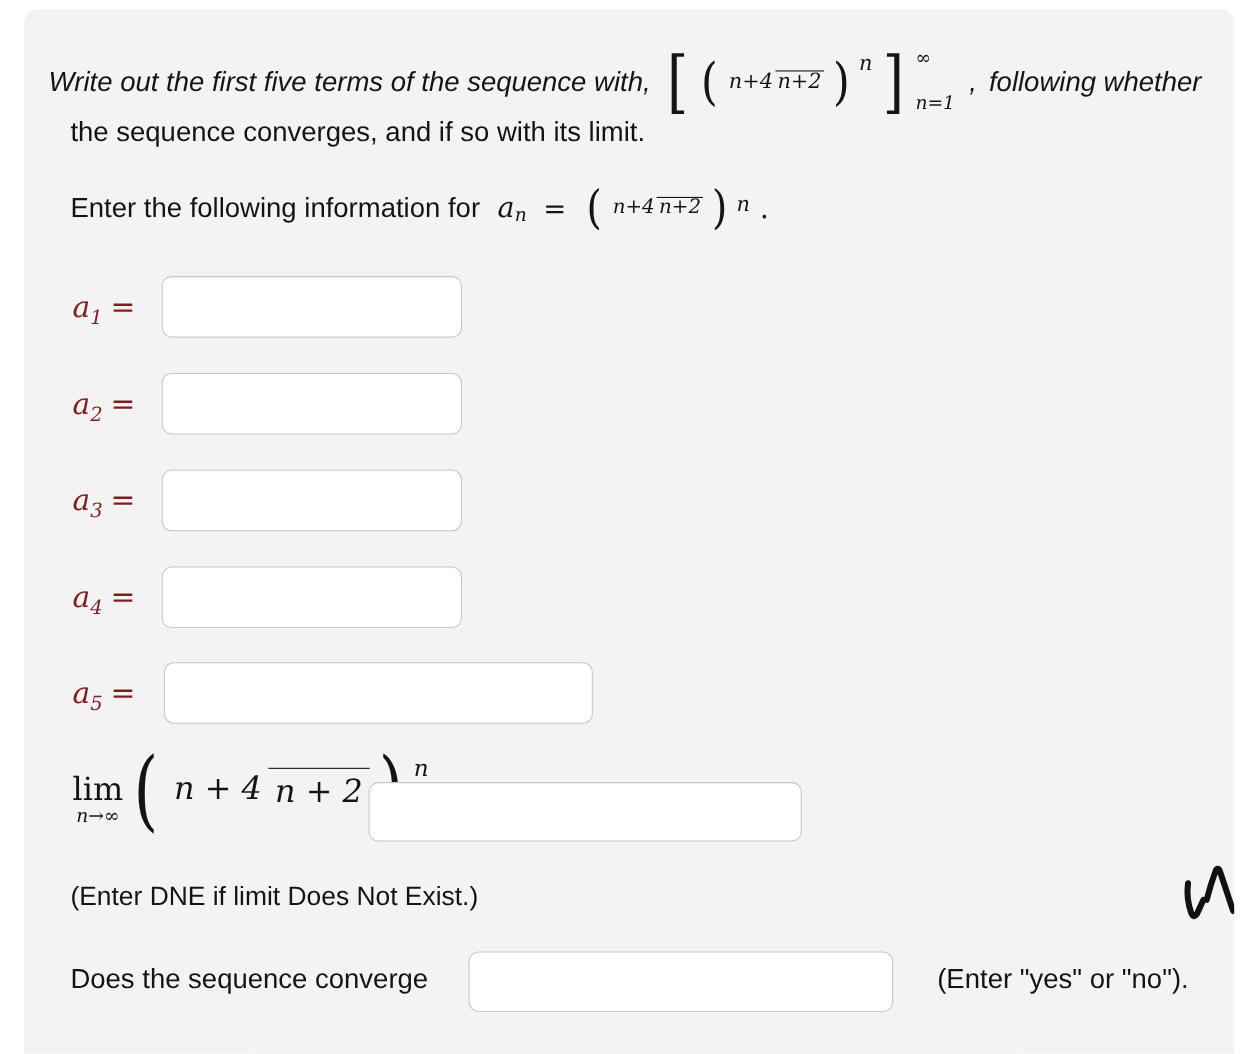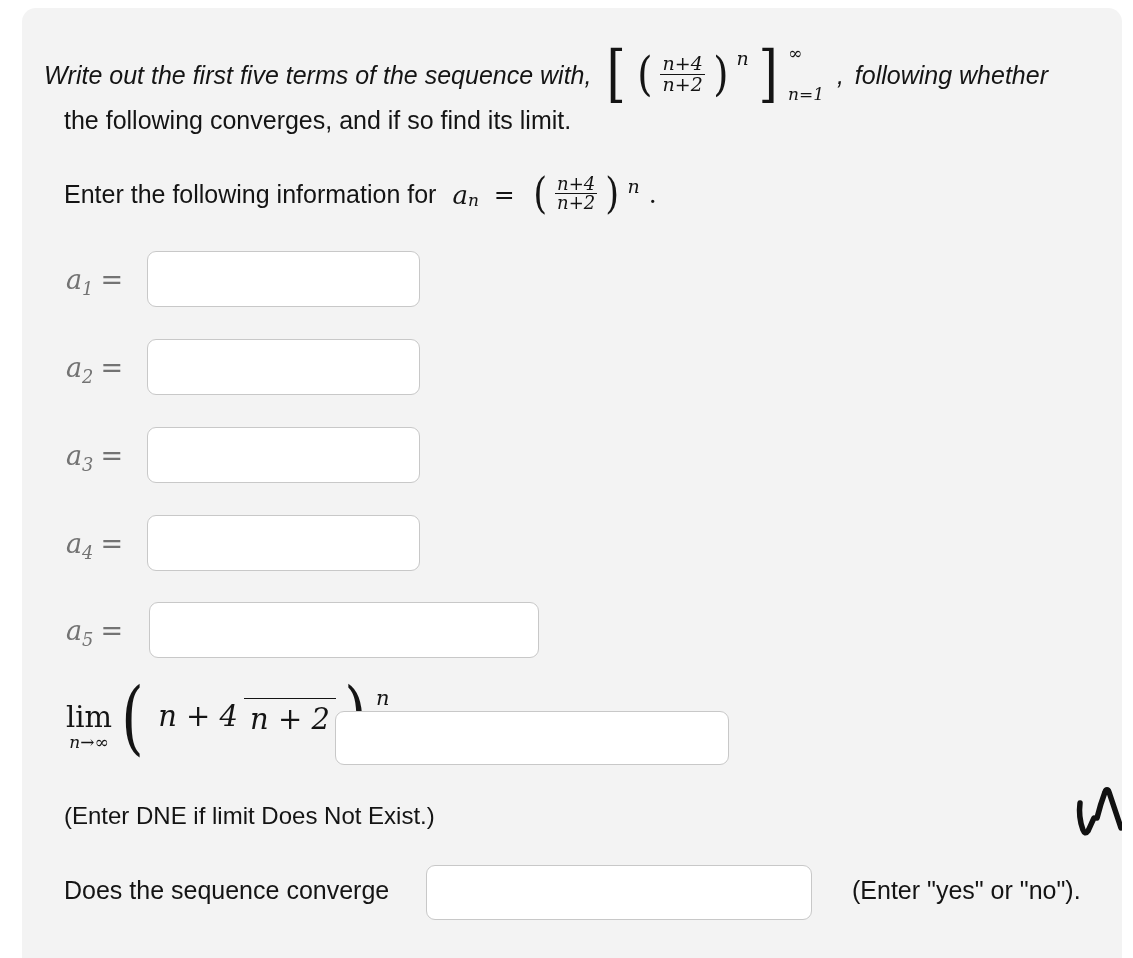--- a/index.html
+++ b/index.html
@@ -49,22 +49,22 @@
   }
   .mathup {
     font-family: "DejaVu Serif", "Liberation Serif", serif;
     font-style: normal;
     color: #141414;
   }
 
   
   .frac {
     display: inline-flex;
-    flex-direction: column;
-    align-items: flex-start;
+    flex-direction: row;
+    align-items: flex-end;
     vertical-align: middle;
     line-height: 1.02;
   }
   .frac .num { padding: 0 2px; }
   .frac .den { padding: 0 2px; border-top: 1.4px solid #141414; }
 
   
   #line1 {
     position: absolute;
     left: 22px;
@@ -136,21 +136,21 @@
   
   .row {
     position: absolute;
     left: 0;
     width: 1100px;
   }
   .rowlabel {
     position: absolute;
     font-family: "DejaVu Serif", "Liberation Serif", serif;
     font-size: 27px;
-    color: #737373;
+    color: #7f1d1d;
     white-space: nowrap;
   }
   .rowlabel .v { font-style: italic; }
   .rowlabel .idx {
     font-size: 0.66em;
     vertical-align: sub;
     font-style: italic;
   }
   .rowlabel .eq {
     font-style: normal;
@@ -280,21 +280,21 @@
         <span class="limits mathup">
           <span class="top">∞</span>
           <span class="bot math">n=1</span>
         </span>
       </span>
 
       <span class="txt">,</span>
       <span class="txt" style="margin-left:4px;">following whether</span>
     </div>
 
-    <div id="line2" class="prose">the following converges, and if so find its limit.</div>
+    <div id="line2" class="prose">the sequence converges, and if so with its limit.</div>
 
     <div id="line3" class="prose">
       <span class="txt">Enter the following information for</span>
       <span class="txt math" style="font-size:26px; margin-left:9px;">a</span><span class="txt math" style="font-size:17px; vertical-align:-5px;">n</span>
       <span class="txt mathup" style="font-size:25px; margin:0 8px;">=</span>
       <span class="seqexpr" style="margin:0 2px;">
         <span class="paren-l" style="font-size:42px;">(</span>
         <span class="frac math" style="font-size:18px;">
           <span class="num">n+4</span>
           <span class="den">n+2</span>

